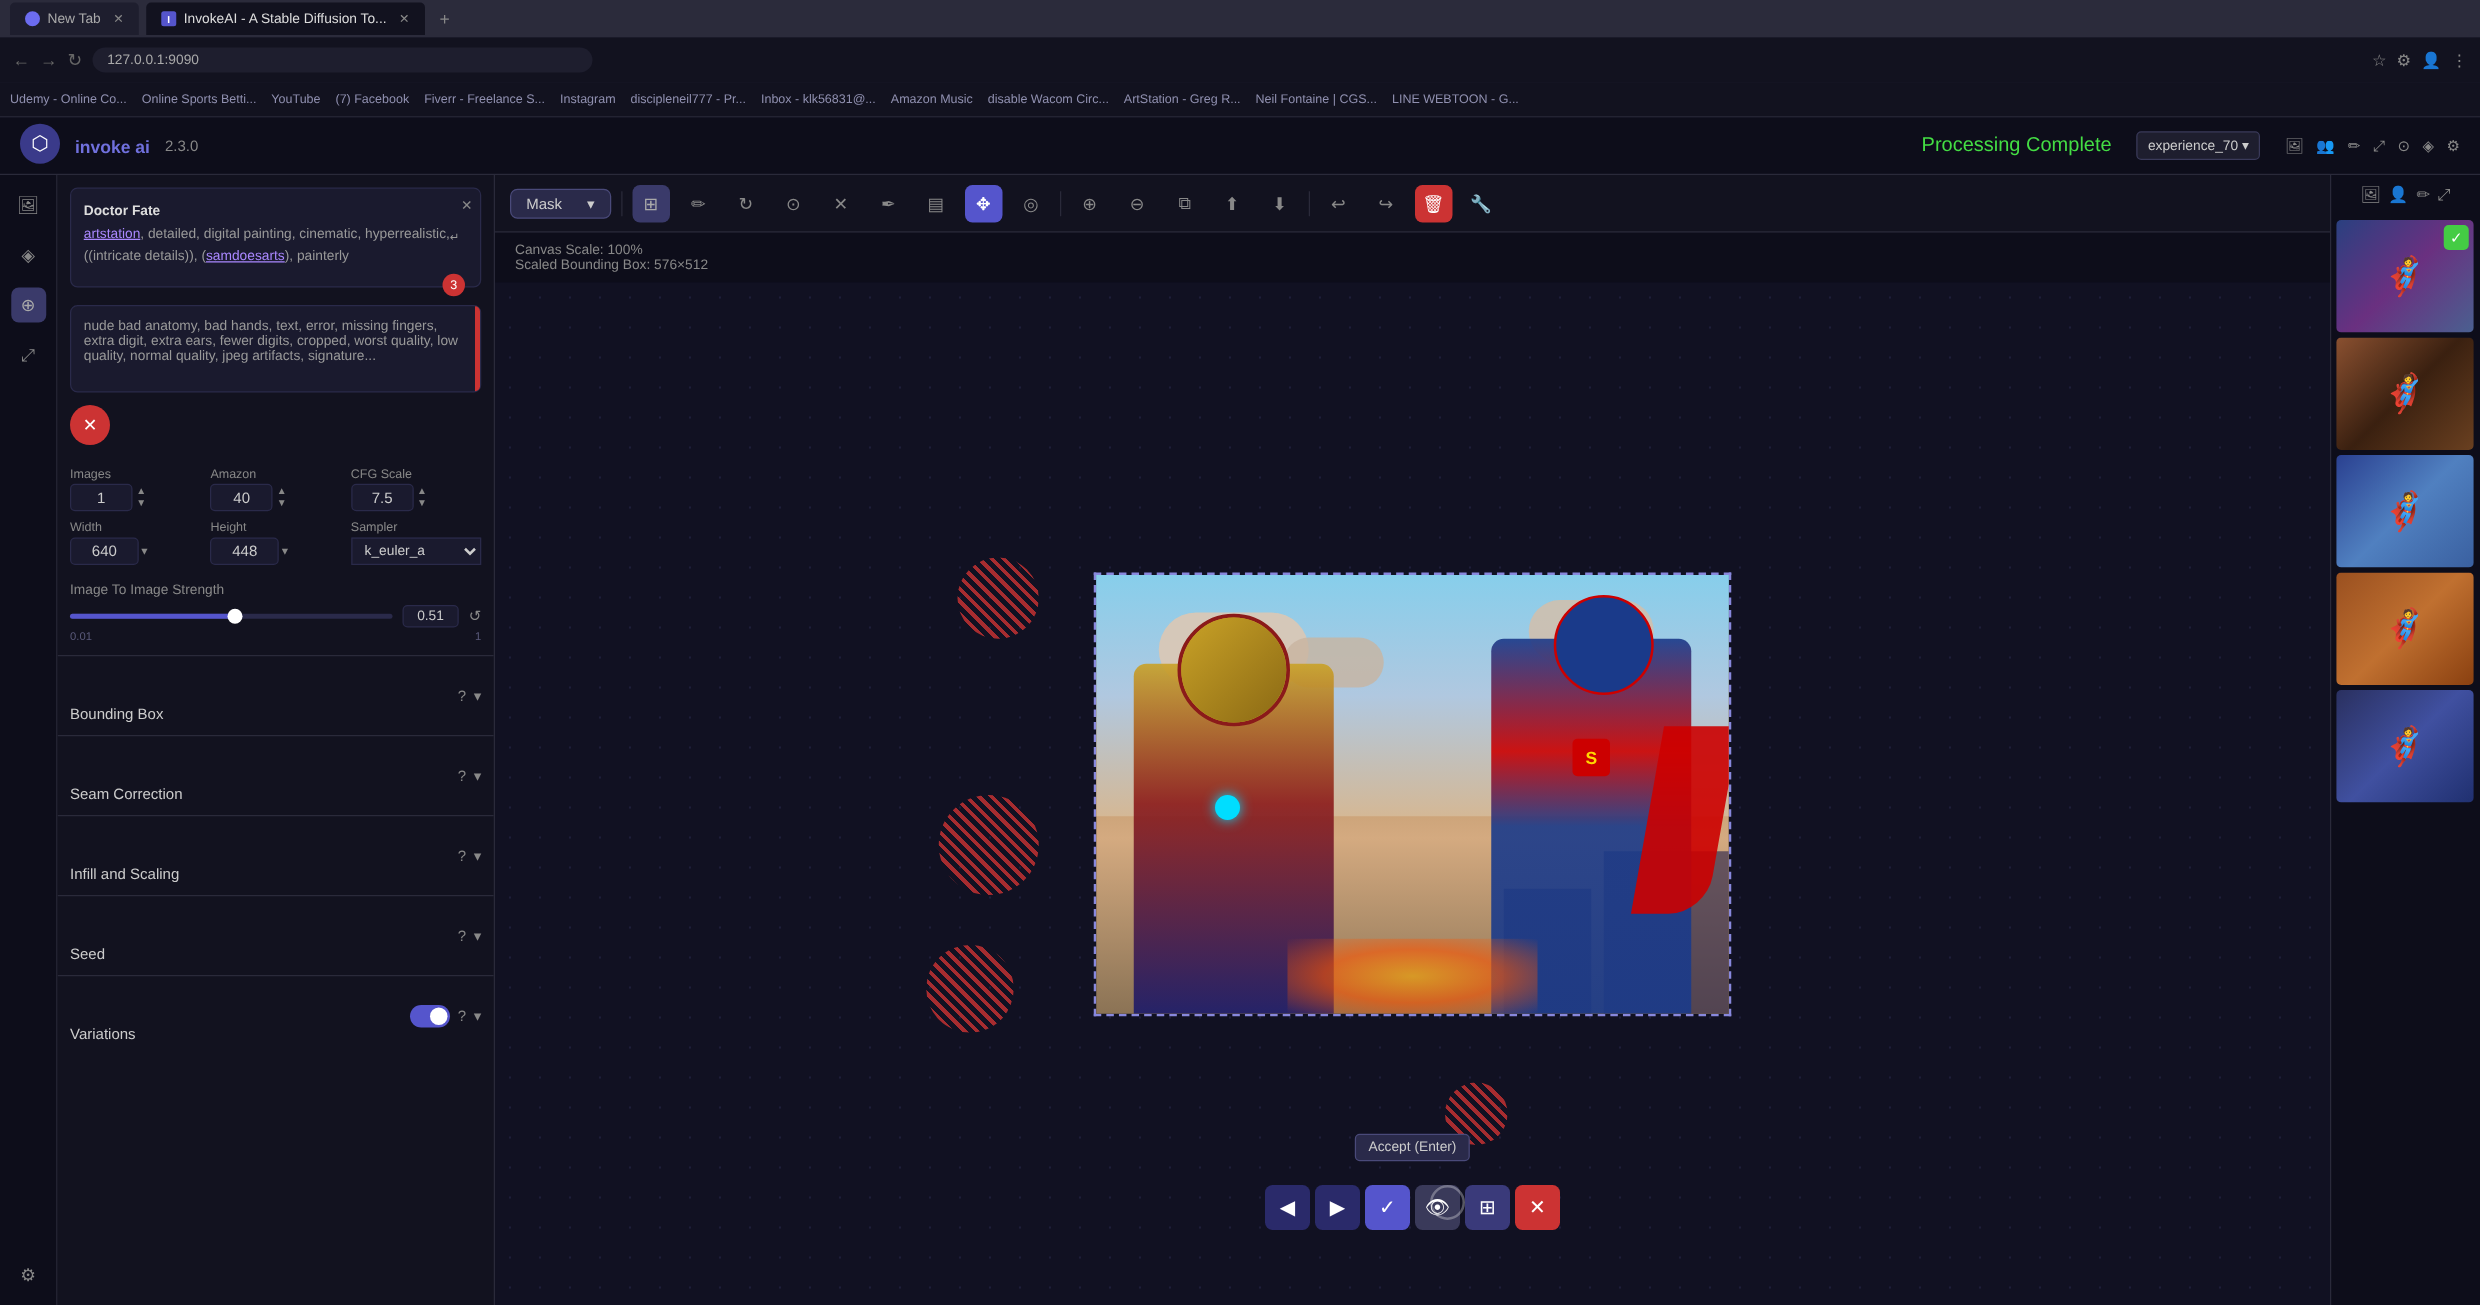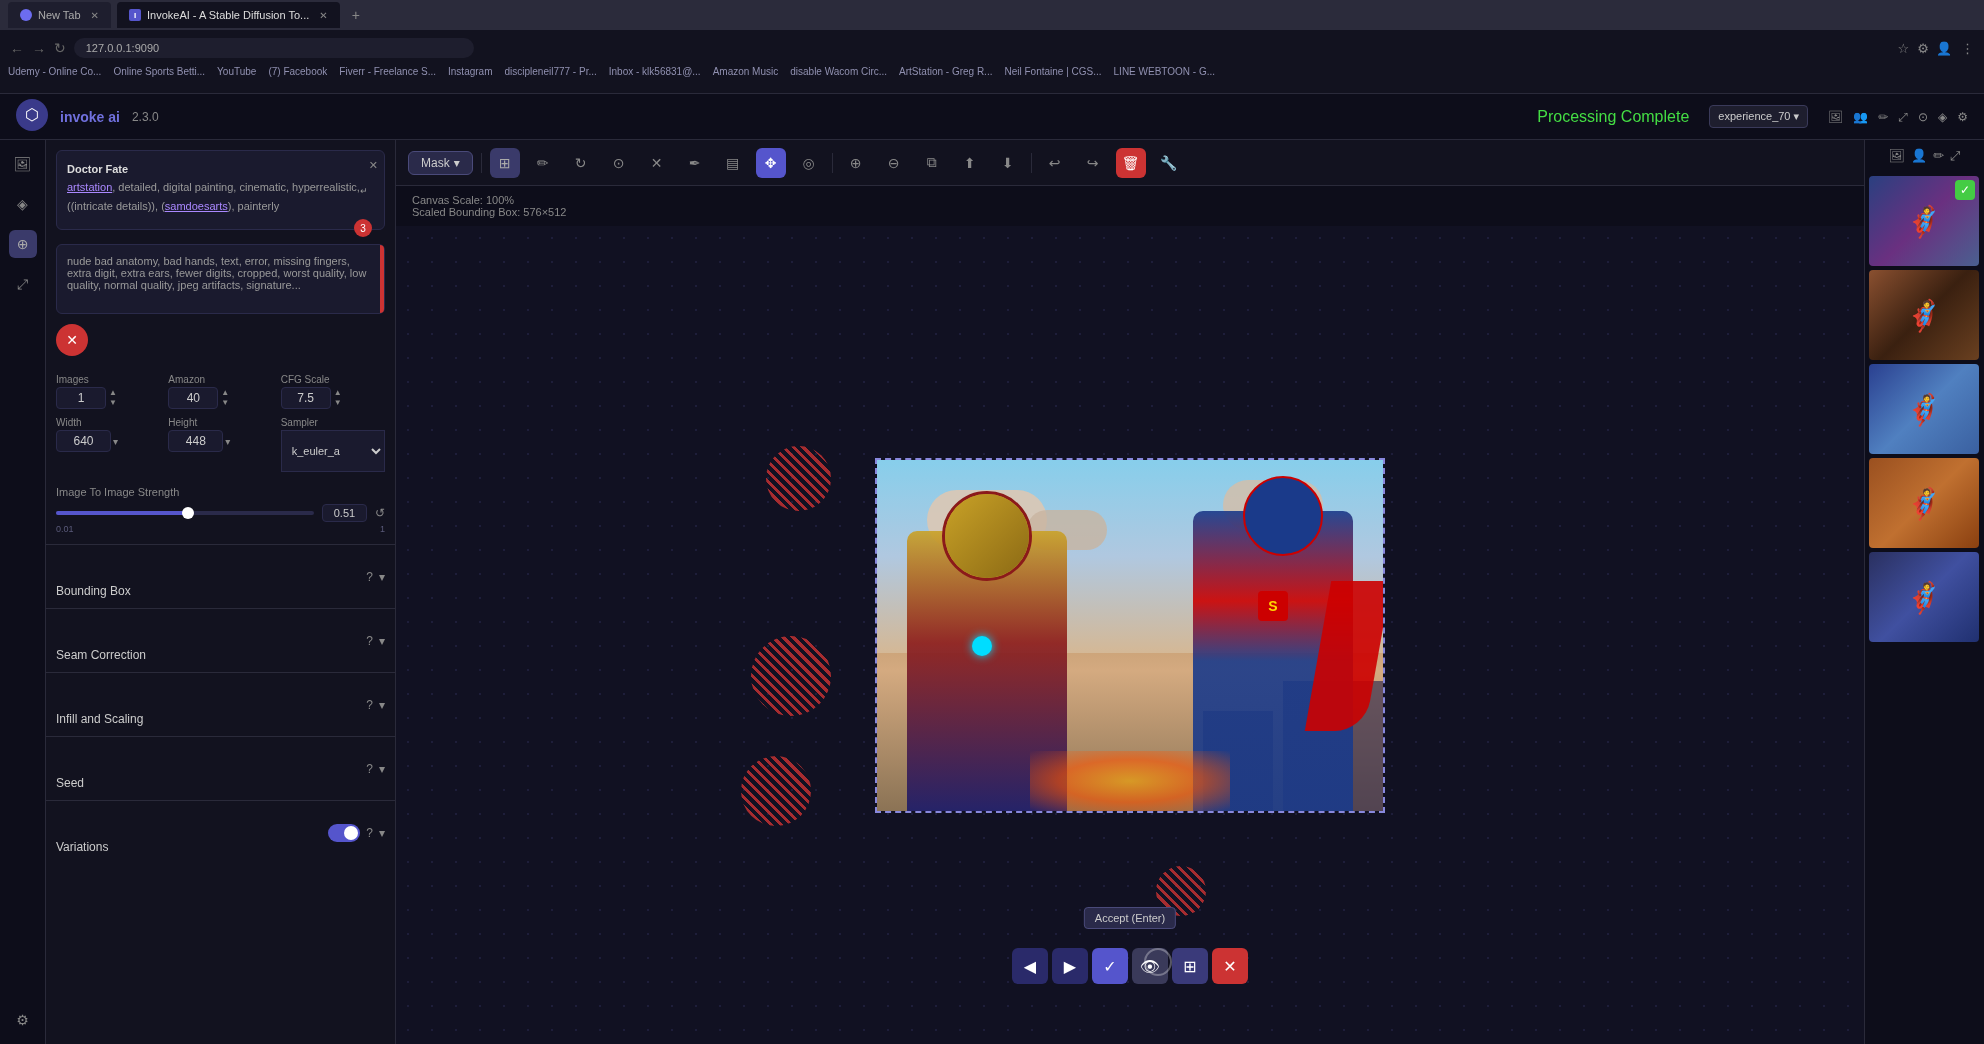--- a/index.html
+++ b/index.html
@@ -12,21 +12,21 @@
     .tab-favicon { width: 12px; height: 12px; background: #6c6cf0; border-radius: 50%; display: inline-block; }
     .tab-close { color: #888; font-size: 10px; cursor: pointer; margin-left: 4px; }
     .tab-add { color: #888; font-size: 14px; cursor: pointer; padding: 0 6px; }
 
     .browser-nav { background: #12121f; height: 36px; display: flex; align-items: center; padding: 0 10px; gap: 8px; }
     .nav-btn { color: #666; font-size: 14px; cursor: pointer; }
     .address-bar { flex: 1; background: #1e1e2e; border-radius: 16px; padding: 4px 12px; font-size: 11px; color: #aaa; max-width: 400px; }
     .nav-icons { display: flex; gap: 8px; align-items: center; margin-left: auto; }
     .nav-icon { color: #888; font-size: 13px; }
 
-    .bookmarks-bar { background: #12121f; height: 28px; display: flex; align-items: flex-start; padding: 0 8px; gap: 12px; border-bottom: 1px solid #2a2a3a; overflow: hidden; }
+    .bookmarks-bar { background: #12121f; height: 28px; display: flex; align-items: center; padding: 0 8px; gap: 12px; border-bottom: 1px solid #2a2a3a; overflow: hidden; }
     .bookmark-item { color: #9090b0; font-size: 10px; white-space: nowrap; cursor: pointer; }
 
     
     .icon-sidebar { width: 46px; background: #0d0d1a; display: flex; flex-direction: column; align-items: center; padding: 10px 0; gap: 12px; border-right: 1px solid #2a2a3a; }
     .app-logo { width: 28px; height: 28px; background: #5555cc; border-radius: 50%; display: flex; align-items: center; justify-content: center; font-size: 14px; color: white; margin-bottom: 4px; }
     .sidebar-icon { width: 28px; height: 28px; border-radius: 6px; display: flex; align-items: center; justify-content: center; color: #888; font-size: 14px; cursor: pointer; }
     .sidebar-icon.active { background: #3a3a6a; color: #aaa; }
     .sidebar-icon-bottom { margin-top: auto; }
 
     
@@ -49,21 +49,21 @@
     
     .params-grid { display: grid; grid-template-columns: 1fr 1fr 1fr; gap: 8px; padding: 8px 10px; }
     .param-group { display: flex; flex-direction: column; gap: 2px; }
     .param-label { color: #888; font-size: 10px; }
     .param-input { display: flex; align-items: center; gap: 2px; }
     .param-val { background: #1a1a2e; border: 1px solid #2a2a4a; border-radius: 4px; padding: 3px 6px; color: #ccc; font-size: 12px; width: 50px; text-align: center; }
     .param-spinners { display: flex; flex-direction: column; }
     .param-spinner { color: #888; font-size: 8px; cursor: pointer; line-height: 1; padding: 1px; }
 
     .wh-row { display: grid; grid-template-columns: 1fr 1fr 1fr; gap: 8px; padding: 0 10px 8px; }
-    .wh-select { background: #1a1a2e; border: 1px solid #2a2a4a; border-radius: 0; padding: 13px 6px; color: #ccc; font-size: 11px; width: 100%; }
+    .wh-select { background: #1a1a2e; border: 1px solid #2a2a4a; border-radius: 0; padding: 3px 6px; color: #ccc; font-size: 11px; width: 100%; }
 
     
     .slider-section { padding: 6px 10px 10px; }
     .slider-label { color: #888; font-size: 11px; margin-bottom: 6px; }
     .slider-row { display: flex; align-items: center; gap: 8px; }
     .slider-track { flex: 1; height: 4px; background: #2a2a4a; border-radius: 2px; position: relative; }
     .slider-fill { height: 100%; background: #5555cc; border-radius: 2px; width: 51%; }
     .slider-thumb { width: 12px; height: 12px; background: white; border-radius: 50%; position: absolute; top: -4px; left: 51%; transform: translateX(-50%); }
     .slider-val { background: #1a1a2e; border: 1px solid #2a2a4a; border-radius: 4px; padding: 2px 5px; color: #ccc; font-size: 11px; width: 45px; text-align: center; }
     .slider-min-max { display: flex; justify-content: space-between; font-size: 9px; color: #5a5a7a; margin-top: 2px; }
@@ -74,21 +74,21 @@
     .collapsible-title { color: #ccc; font-size: 12px; margin-top: 29px; }
     .collapsible-icons { display: flex; gap: 6px; align-items: center; color: #888; }
     .toggle-switch { width: 32px; height: 18px; background: #5555cc; border-radius: 9px; position: relative; display: inline-block; }
     .toggle-knob { width: 14px; height: 14px; background: white; border-radius: 50%; position: absolute; top: 2px; right: 2px; }
 
     
     .main-area { flex: 1; display: flex; flex-direction: column; background: #0d0d1a; position: relative; }
 
     
     .canvas-toolbar { height: 46px; background: #12121f; border-bottom: 1px solid #2a2a3a; display: flex; align-items: center; padding: 0 12px; gap: 8px; }
-    .mask-btn { background: #2a2a4a; border: 1px solid #4a4a7a; border-radius: 6px; padding: 4px 12px; color: #ccc; font-size: 12px; cursor: pointer; display: flex; align-items: center; gap: 4px; }
+    .mask-btn { background: #2a2a4a; border: 1px solid #4a4a7a; border-radius: 6px; padding: 4px 12px; color: #ccc; font-size: 12px; cursor: pointer; display: flex; align-items: center; gap: 20px; }
     .tool-btn { width: 30px; height: 30px; border-radius: 6px; display: flex; align-items: center; justify-content: center; color: #888; cursor: pointer; font-size: 14px; }
     .tool-btn.active { background: #5555cc; color: white; }
     .tool-btn-danger { background: #cc3333; color: white; }
 
     
     .canvas-info { padding: 8px 16px; color: #888; font-size: 11px; }
 
     
     .canvas-viewport { flex: 1; display: flex; align-items: center; justify-content: center; position: relative; background: #111122; background-image: radial-gradient(circle, #1e1e3a 1px, transparent 1px); background-size: 24px 24px; overflow: hidden; }
     .bottom-btn { width: 36px; height: 36px; border-radius: 6px; display: flex; align-items: center; justify-content: center; color: white; cursor: pointer; font-size: 16px; }

